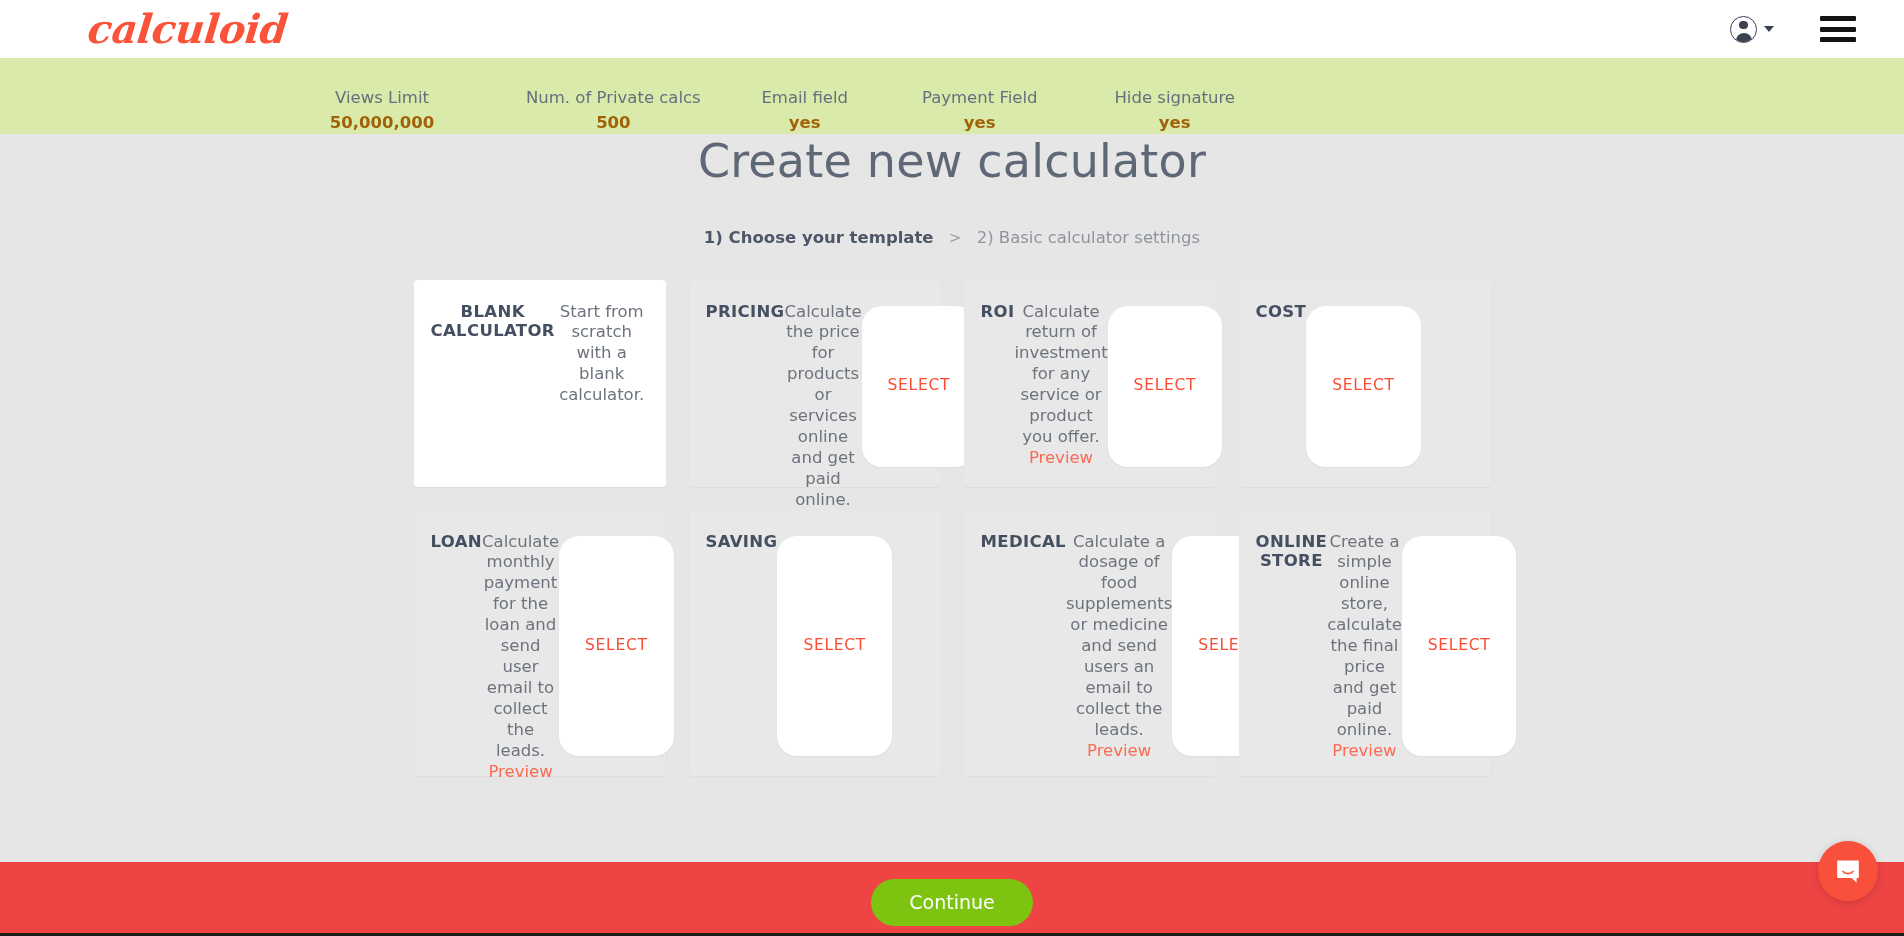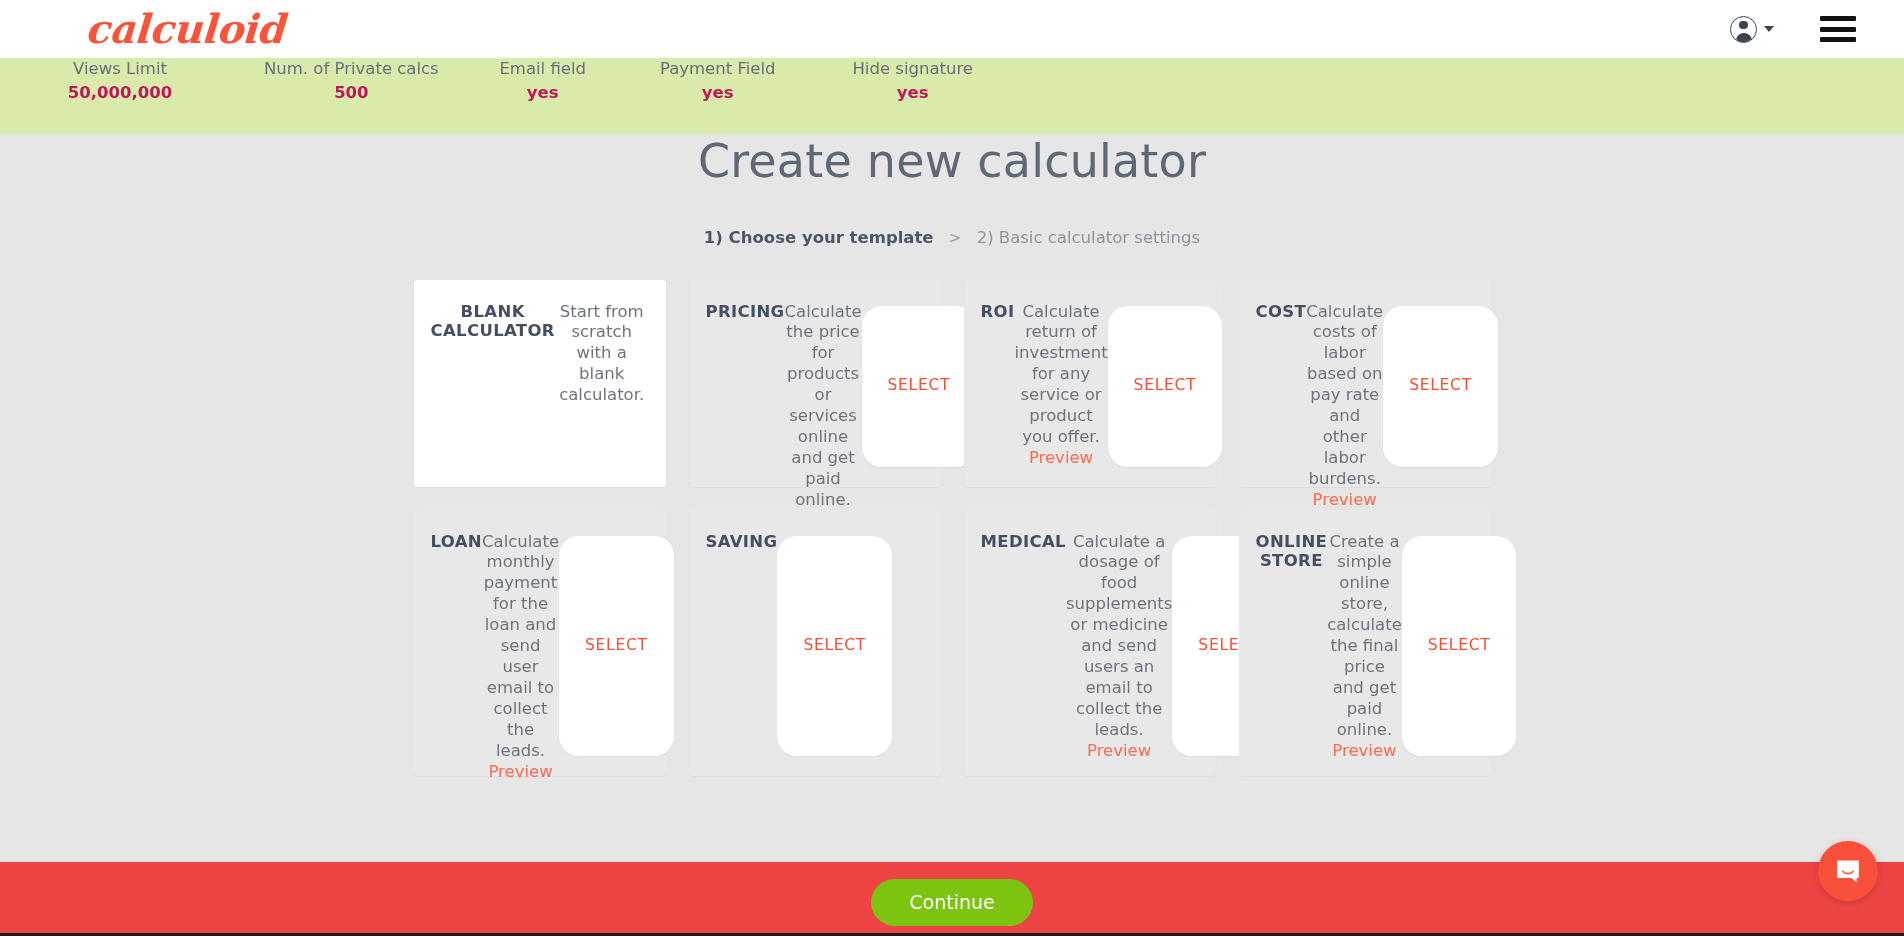--- a/index.html
+++ b/index.html
@@ -117,40 +117,41 @@
     background: #131313;
     border-radius: 1px;
   }
 
   
   .status-bar {
     background: #d9eaab;
     height: 76px;
     flex: 0 0 76px;
     display: flex;
-    align-items: flex-start;
+    align-items: flex-end;
+    padding-left: 262px;
     padding-right: 120px;
   }
 
   .status-item {
     text-align: center;
     line-height: 1.35;
     padding: 0 24px;
   }
   .status-item .s-label {
     display: block;
     font-size: 16.5px;
     color: #65707c;
     font-weight: 400;
     white-space: nowrap;
   }
   .status-item .s-value {
     display: block;
     font-size: 16.5px;
-    color: #be185d;
+    color: #a16207;
     font-weight: bold;
     white-space: nowrap;
     margin-top: 2px;
   }
   .status-item .s-label .hl {
     color: #fb4c33;
     font-weight: bold;
   }
 
   .si-views     { flex: 0 0 240px; }
@@ -383,21 +384,20 @@
       <div class="card row1">
         <div class="card-title">ROI</div>
         <div class="card-desc"><span>Calculate return of investment for any service or product you offer. </span><span class="preview-link">Preview</span></div>
         <div class="card-btn-wrap">
           <button class="select-btn">SELECT</button>
         </div>
       </div>
 
       <div class="card row1">
         <div class="card-title">COST</div>
-        <div class="card-desc"><span>Calculate costs of labor based on pay rate and other labor burdens. </span><span class="preview-link">Preview</span></div>
         <div class="card-btn-wrap">
           <button class="select-btn">SELECT</button>
         </div>
       </div>
 
       <div class="card row2">
         <div class="card-title">LOAN</div>
         <div class="card-desc"><span>Calculate monthly payment for the loan and send user email to collect the leads. </span><span class="preview-link">Preview</span></div>
         <div class="card-btn-wrap">
           <button class="select-btn">SELECT</button>

